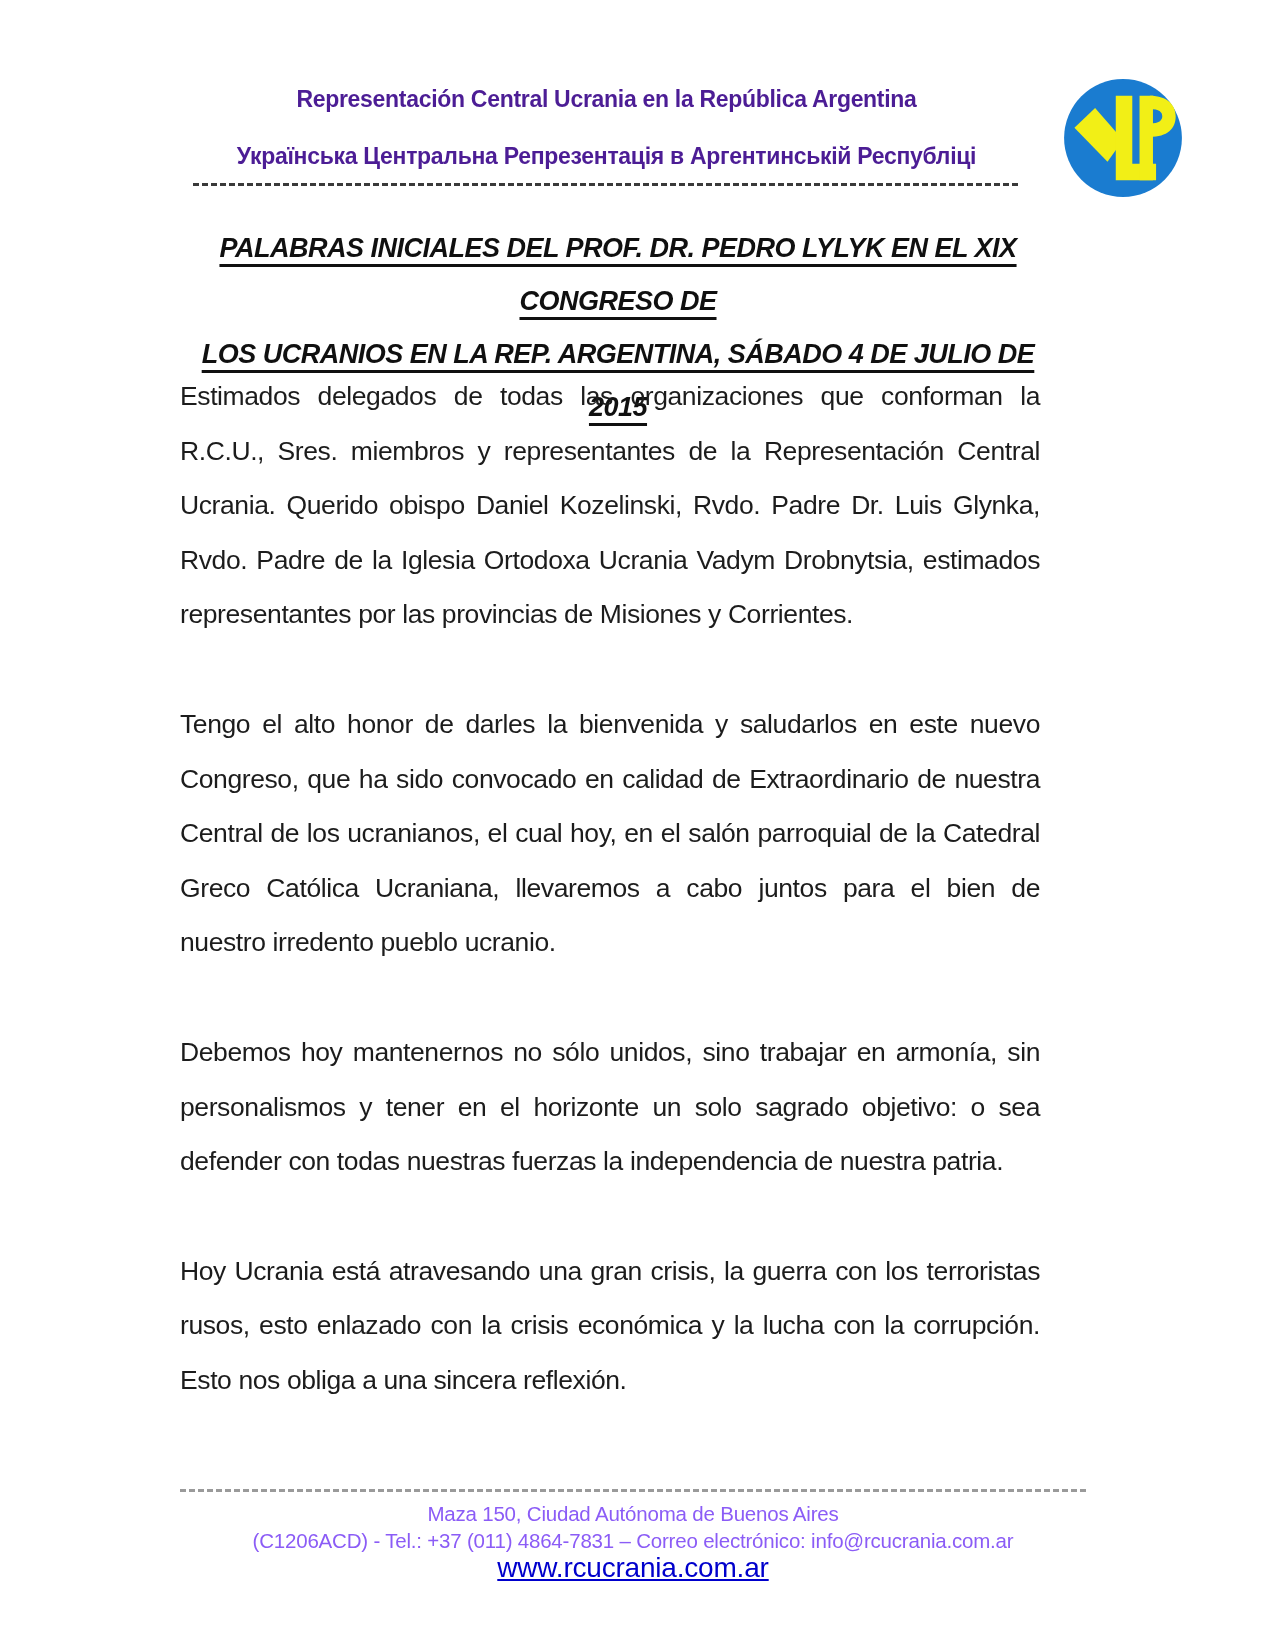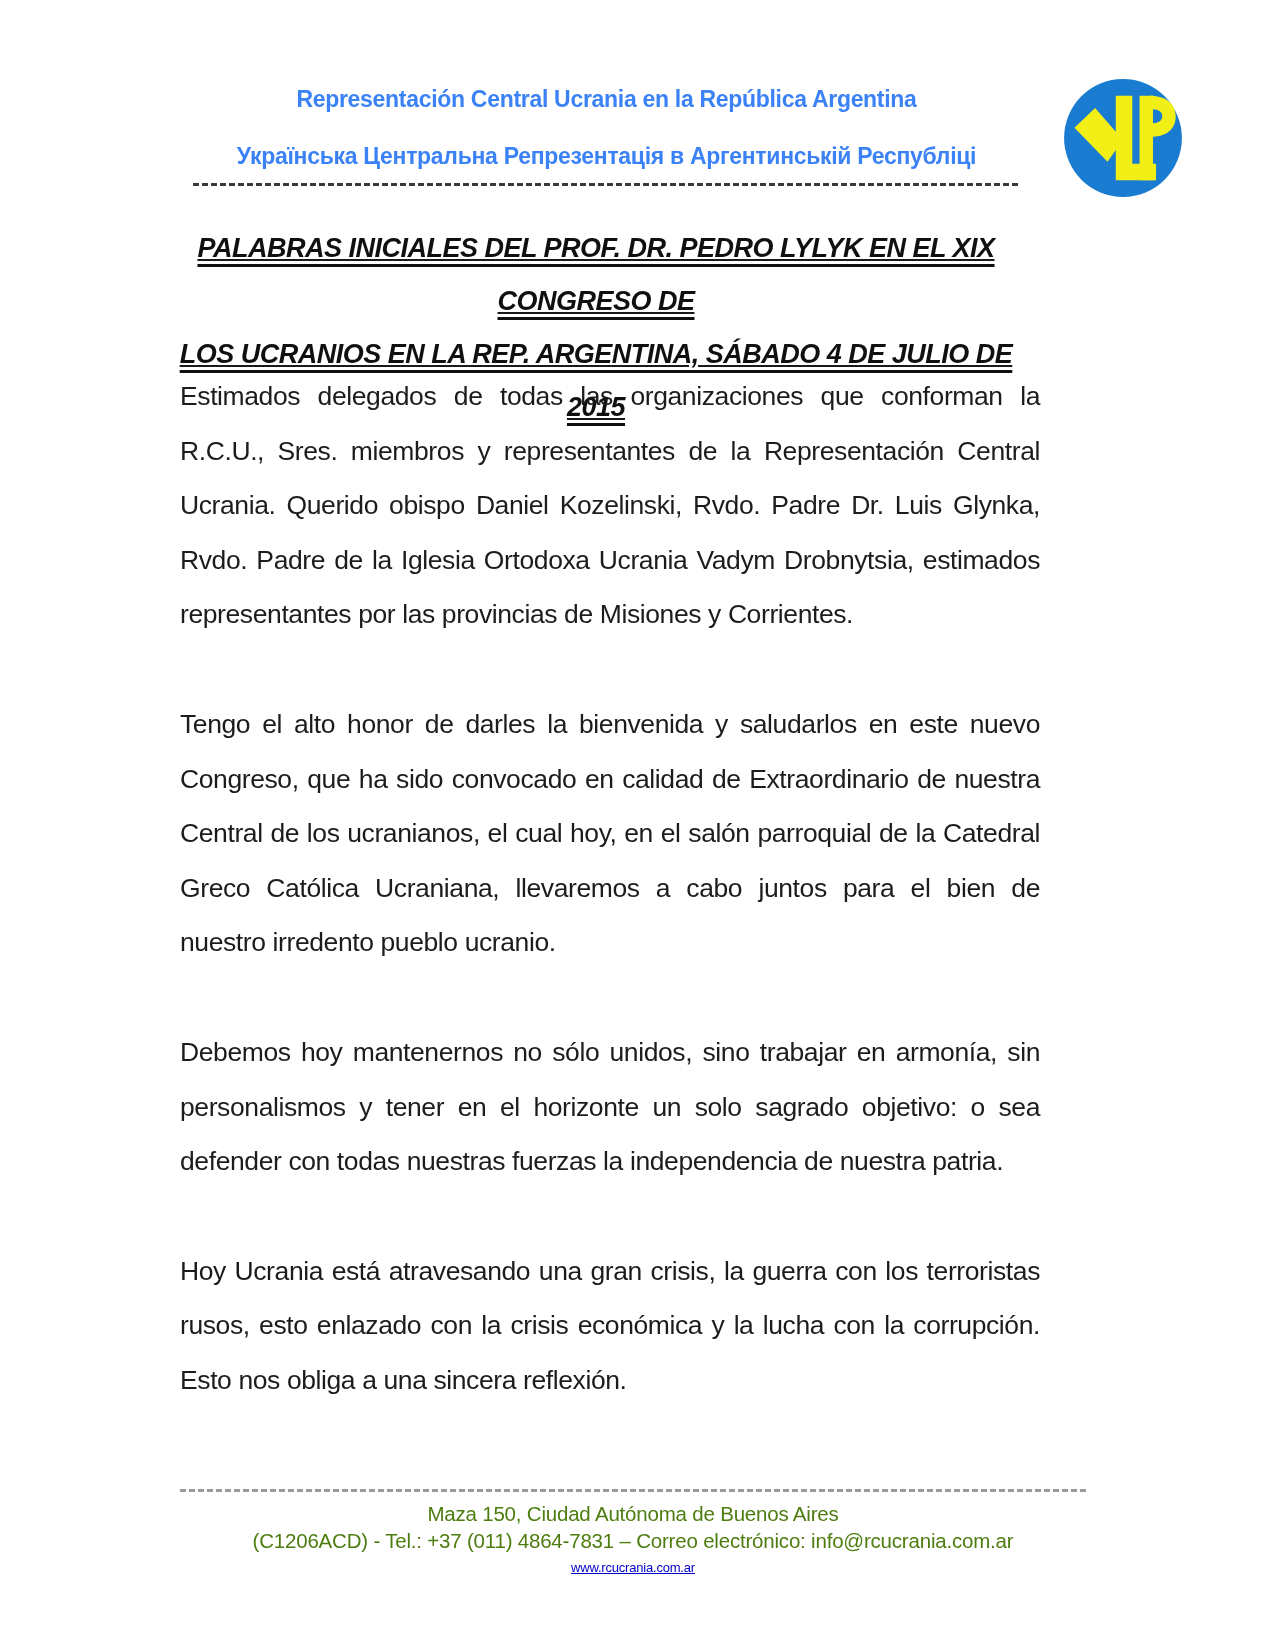--- a/index.html
+++ b/index.html
@@ -16,39 +16,38 @@
   
   .header {
     position:absolute; top:86px; left:193px; width:827px;
     text-align:center;
   }
   .header-line {
     display:block;
     font-weight:bold;
     font-size:23px;
     letter-spacing:-0.3px;
-    color:#3b82f6;
+    color:#4c1d95;
   }
   .header-line + .header-line { margin-top:30px; }
   .header-rule {
     margin-top:13px;
     height:3px;
     background:repeating-linear-gradient(to right,#3a3a3a 0 6px,transparent 6px 9px);
   }
   
   .logo {
     position:absolute; top:76px; left:1061px;
     width:124px; height:124px;
   }
   .logo svg { width:100%; height:100%; display:block; }
   
   .title-block {
-    position:absolute; top:222px; left:166px; width:860px;
+    position:absolute; top:222px; left:188px; width:860px;
     text-align:center;
-    text-decoration:underline;
   }
   .title-line {
     display:block;
     font-weight:bold;
     font-style:italic;
     font-size:27px;
     line-height:53px;
     letter-spacing:-0.5px;
     text-decoration:underline;
     text-decoration-thickness:2.5px;
@@ -75,26 +74,26 @@
   }
   .footer-rule {
     height:3px;
     background:repeating-linear-gradient(to right,#9a9a9a 0 6px,transparent 6px 9px);
     margin-bottom:8px;
   }
   .footer-line {
     display:block;
     font-size:20.5px;
     line-height:27px;
-    color:#4d7c0f;
+    color:#8b5cf6;
     letter-spacing:-0.2px;
   }
   .footer-link {
     display:inline-block;
-    font-size:13px;
+    font-size:28px;
     line-height:27px;
     color:#0000cc;
     text-decoration:underline;
     cursor:pointer;
     letter-spacing:-0.2px;
   }
 </style>
 </head>
 <body>
 

